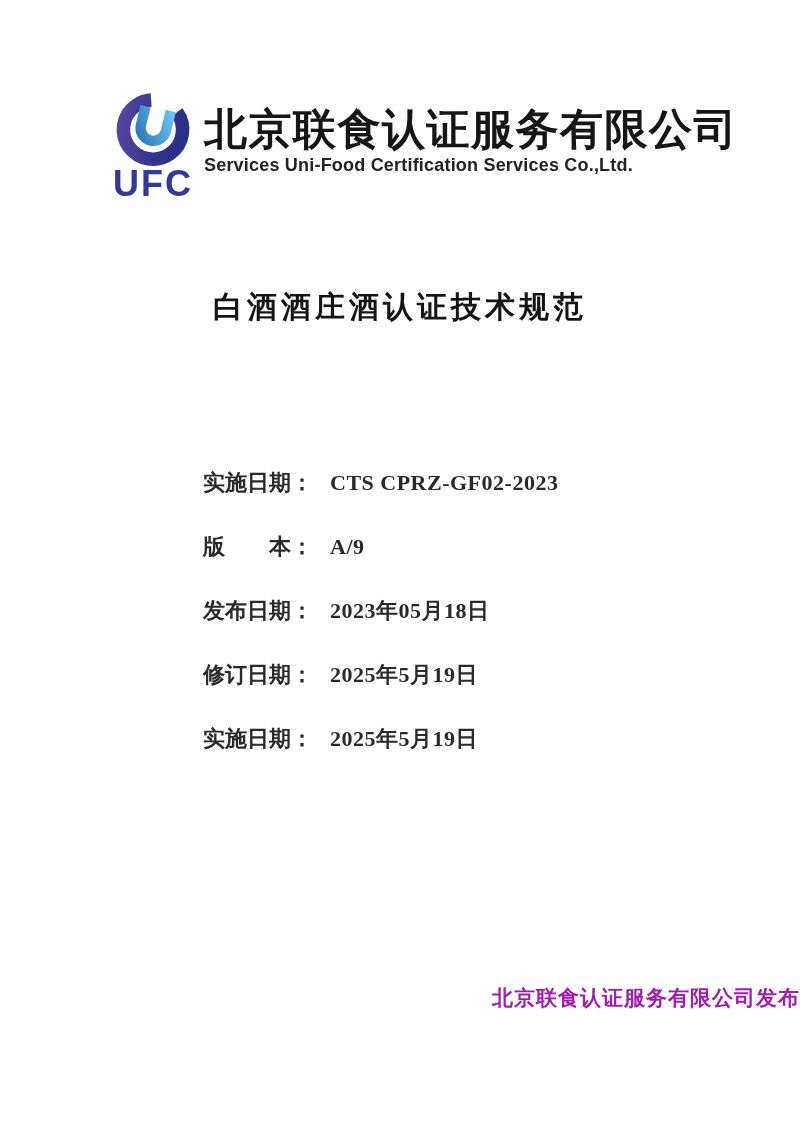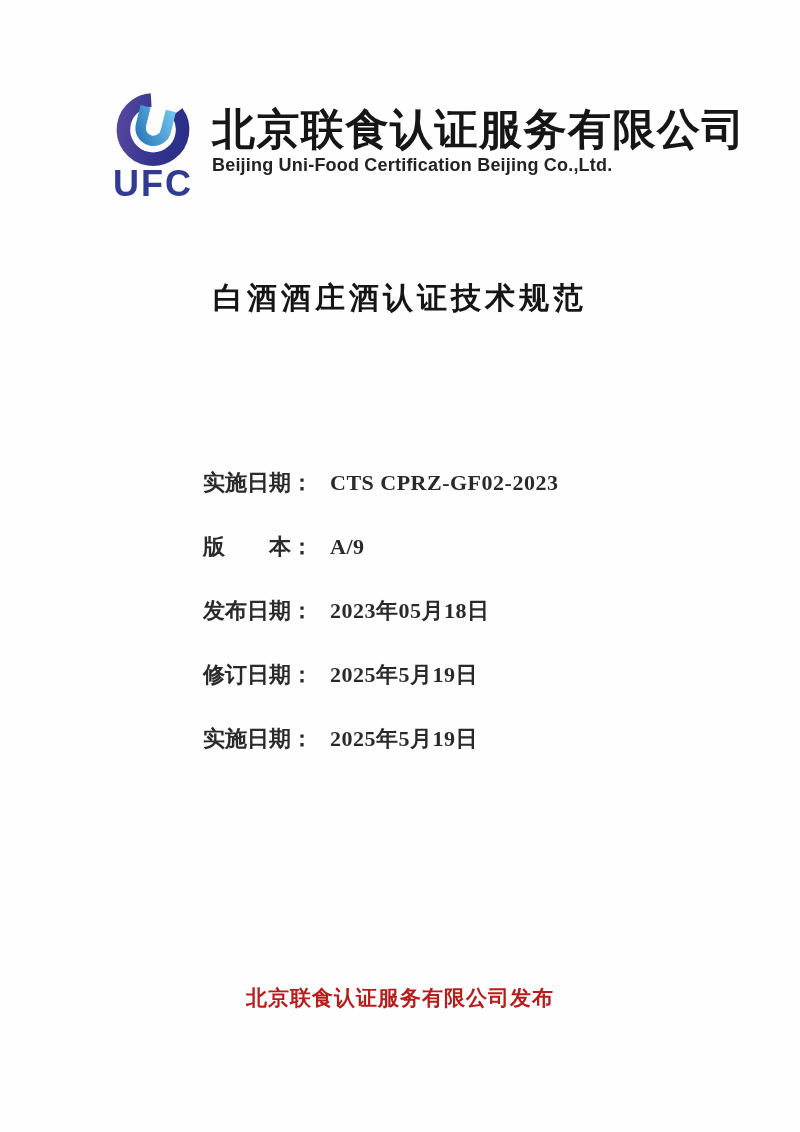--- a/index.html
+++ b/index.html
@@ -37,21 +37,21 @@
   .logo-acronym {
     margin-top: -2px;
     font-weight: bold;
     font-size: 36px;
     letter-spacing: 2px;
     color: #333a93;
     font-family: "Liberation Sans", "DejaVu Sans", sans-serif;
     line-height: 1;
   }
   .company {
-    margin-left: 14px;
+    margin-left: 6px;
     padding-top: 20px;
   }
   .company-zh {
     font-size: 43px;
     font-weight: bold;
     letter-spacing: 1.5px;
     line-height: 1.0;
     color: #161616;
     white-space: nowrap;
   }
@@ -60,21 +60,21 @@
     font-size: 18px;
     font-weight: bold;
     letter-spacing: 0.2px;
     color: #232323;
     white-space: nowrap;
   }
 
   
   .doc-title {
     position: absolute;
-    top: 278px;
+    top: 287px;
     left: 0;
     width: 100%;
     text-align: center;
     font-size: 30px;
     font-weight: bold;
     letter-spacing: 4px;
     color: #151515;
   }
 
   
@@ -106,26 +106,26 @@
     white-space: nowrap;
     font-weight: bold;
   }
 
   
   .footer {
     position: absolute;
     top: 984px;
     left: 0;
     width: 100%;
-    text-align: center;
+    text-align: right;
     font-family: Liberation Mono, monospace;
     font-weight: bold;
     font-size: 21px;
     letter-spacing: 1px;
-    color: #b91c1c;
+    color: #a21caf;
   }
 </style>
 </head>
 <body>
 
 <div class="page">
 
   <div class="header">
     <div class="logo">
       <span>
@@ -147,21 +147,21 @@
           <g transform="rotate(14 50 52)">
             <path d="M34 26 L34 50 A16 16 0 0 0 66 50 L66 24" fill="none" stroke="url(#markGrad)" stroke-width="13"></path>
             <polygon points="49,20 61,20 52,52" fill="#fefefe"></polygon>
           </g>
         </svg>
       </span>
       <div class="logo-acronym">UFC</div>
     </div>
     <div class="company">
       <div class="company-zh">北京联食认证服务有限公司</div>
-      <div class="company-en">Beijing Uni-Food Certification Beijing Co.,Ltd.</div>
+      <div class="company-en">Services Uni-Food Certification Services Co.,Ltd.</div>
     </div>
   </div>
 
   <div class="doc-title">白酒酒庄酒认证技术规范</div>
 
   <div class="meta">
     <div class="meta-row">
       <span class="meta-label">实施日期：</span>
       <span class="meta-value">CTS CPRZ-GF02-2023</span>
     </div>

